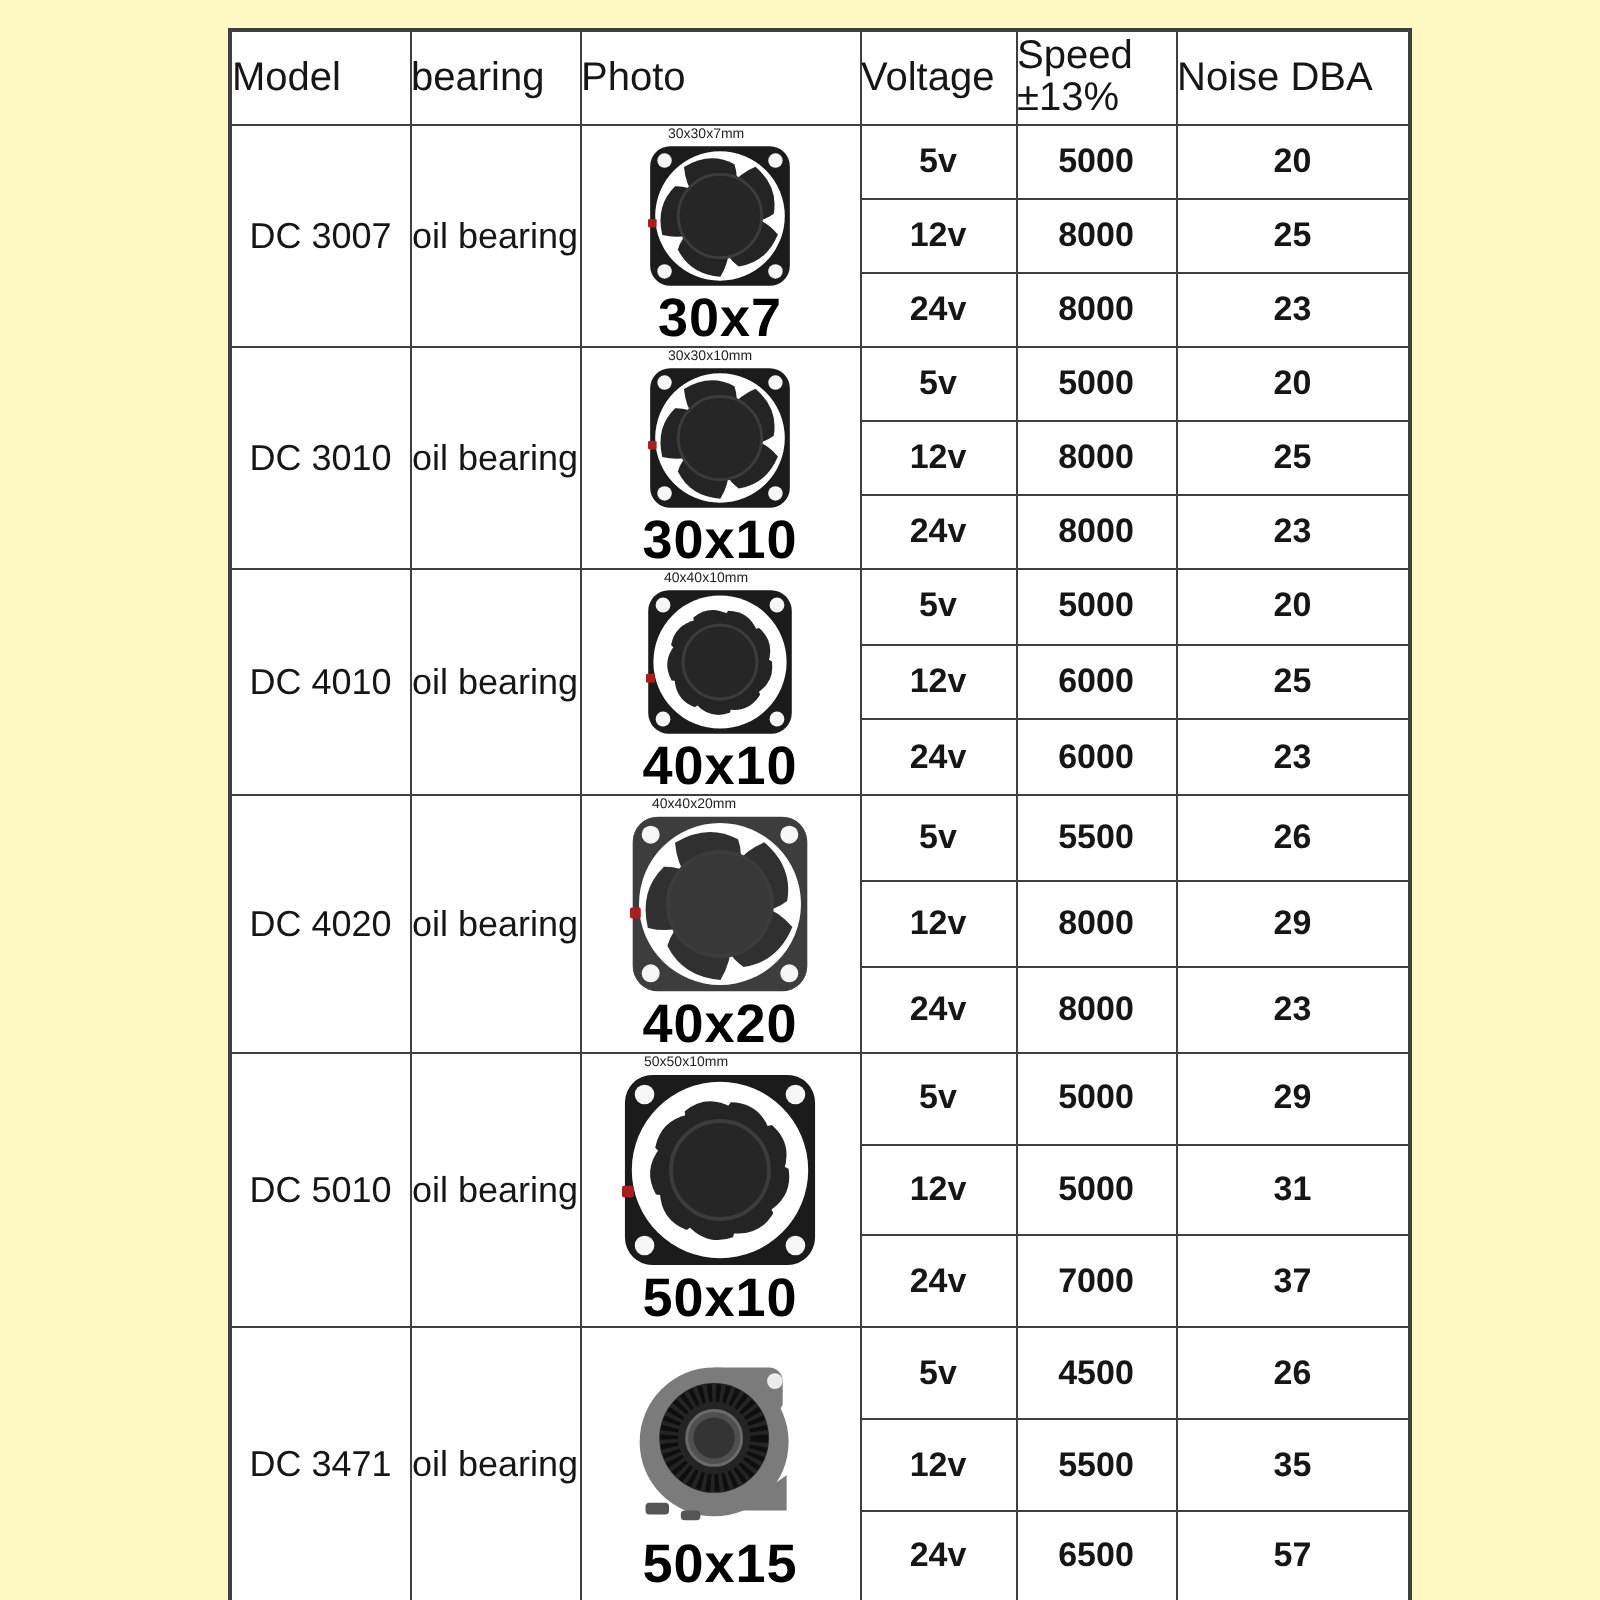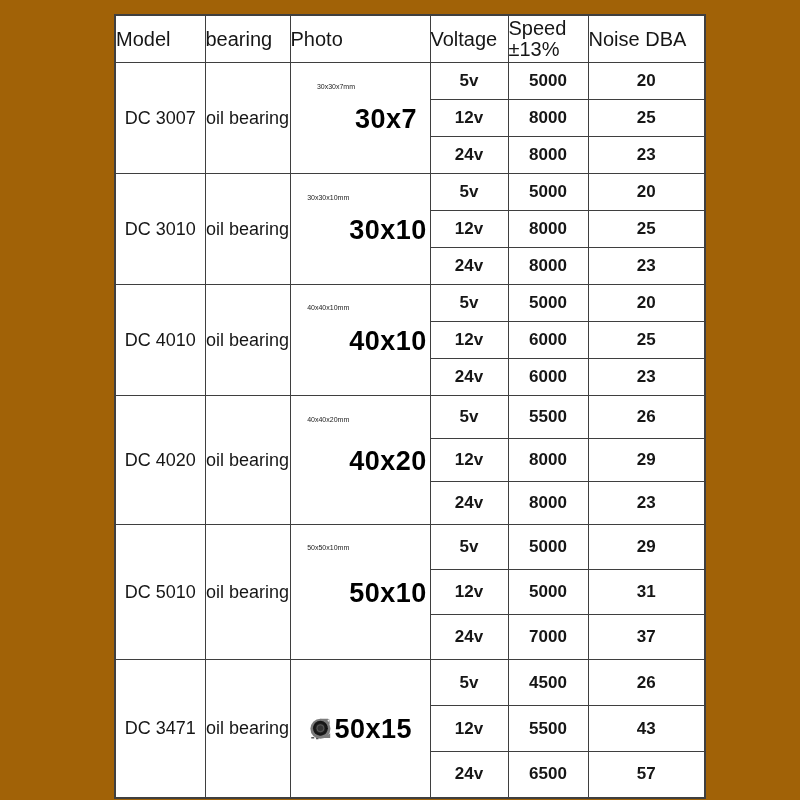--- a/index.html
+++ b/index.html
@@ -1,31 +1,31 @@
 <!DOCTYPE html>
 <html><head>
 <meta charset="utf-8">
 <style>
   html,body{margin:0;padding:0;background:#ffffff;}
-  .page{position:relative;width:800px;height:800px;background:#a16207;overflow:hidden;
+  .page{position:relative;width:800px;height:800px;background:#fef9c3;overflow:hidden;
         font-family:"Liberation Sans",sans-serif;color:#111;}
   table.spec{position:absolute;left:114px;top:14px;border-collapse:collapse;table-layout:fixed;}
   table.spec td,table.spec th{border:1.5px solid #3f3f3f;padding:0;vertical-align:middle;
         font-family:"Liberation Sans",sans-serif;color:#161616;background:#fff;}
   table.spec{border:2px solid #3f3f3f;}
   th.hd{font-size:20px;font-weight:400;text-align:left;padding:2px 5px;height:46px;line-height:1.05;}
   th.hd .sub{display:block;}
   td.model{font-size:18px;font-weight:400;text-align:center;}
   td.bearing{font-size:18px;font-weight:400;text-align:center;}
   td.val{font-size:17px;font-weight:700;text-align:center;}
   
   tbody.g1 tr{height:37px;} tbody.g2 tr{height:37px;} tbody.g3 tr{height:37px;}
   tbody.g4 tr{height:43px;} tbody.g5 tr{height:45px;} tbody.g6 tr{height:46px;}
   td.photo{text-align:center;}
-  .stack{display:flex;align-items:center;justify-content:center;margin:0 auto;}
+  .stack{display:flex;flex-direction:column;align-items:center;justify-content:center;margin:0 auto;}
   .note{font-size:7px;line-height:9px;height:9px;color:#222;align-self:flex-start;margin-left:14px;}
   .caption{font-size:27px;font-weight:700;color:#000;line-height:1.0;margin-top:2px;
            font-family:"Liberation Sans",sans-serif;letter-spacing:0.5px;}
   svg.fan{display:block;}
   .gray-fan{--frame:#3d3d3d;--blade:#303030;--hub:#383838;}
   .hidden-defs{position:absolute;width:0;height:0;overflow:hidden;}
 </style>
 </head>
 <body>
 
@@ -270,21 +270,21 @@
             <div class="caption">50x15</div>
           </div>
         </td>
         <td class="val">5v</td>
         <td class="val">4500</td>
         <td class="val">26</td>
       </tr>
       <tr>
         <td class="val">12v</td>
         <td class="val">5500</td>
-        <td class="val">43</td>
+        <td class="val">35</td>
       </tr>
       <tr>
         <td class="val">24v</td>
         <td class="val">6500</td>
         <td class="val">57</td>
       </tr>
     </tbody>
   </table>
 </div>
 

